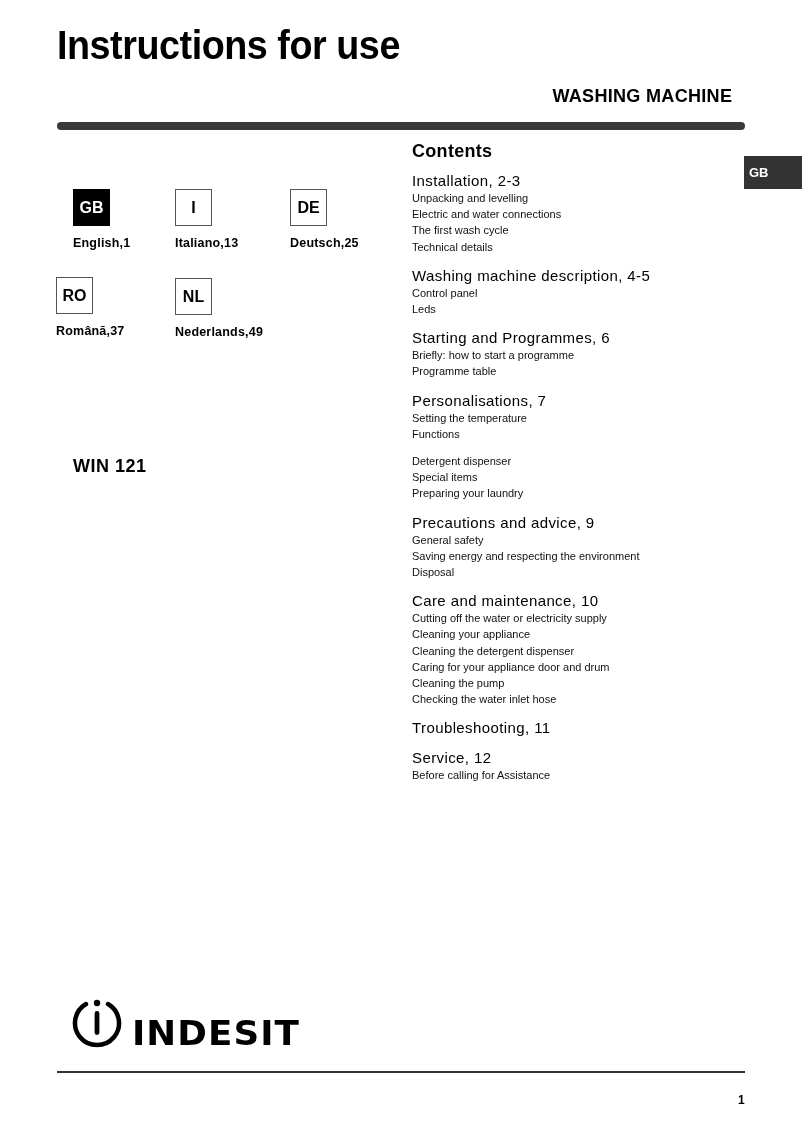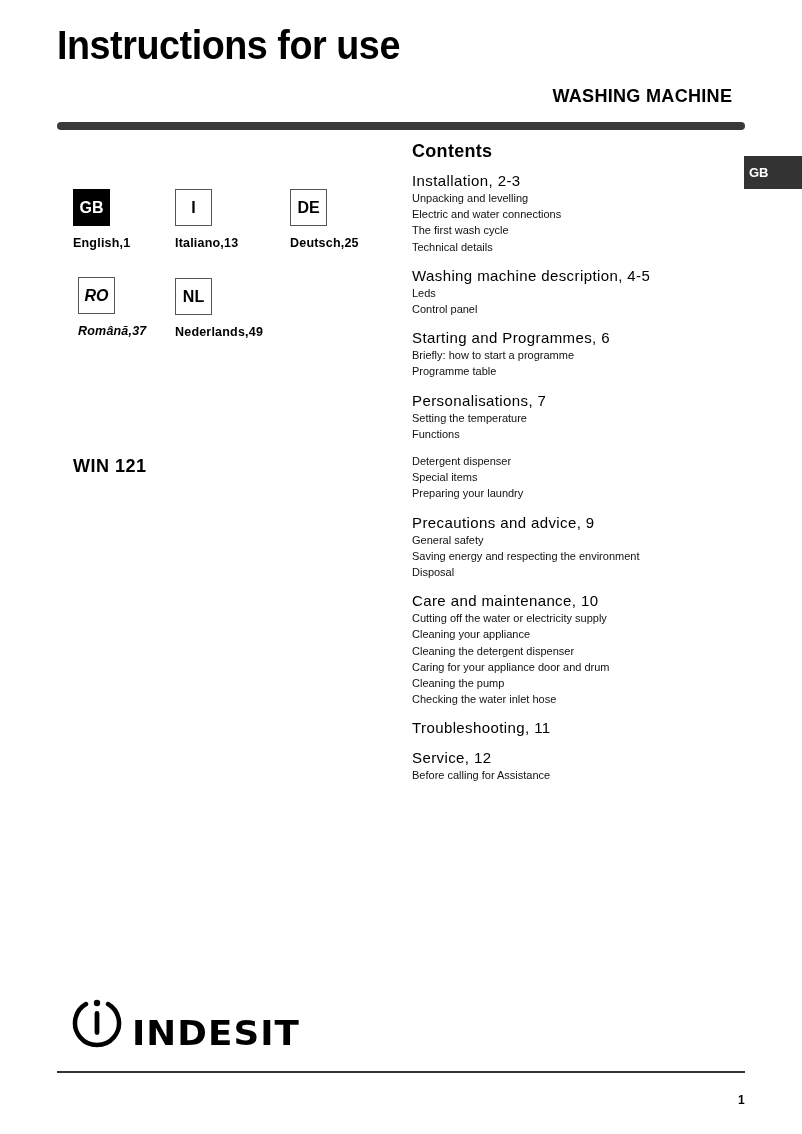--- a/index.html
+++ b/index.html
@@ -37,21 +37,21 @@
   <div class="label">English,1</div>
 </div>
 <div class="lang" style="left:175px; top:189px;">
   <div class="box">I</div>
   <div class="label">Italiano,13</div>
 </div>
 <div class="lang" style="left:290px; top:189px;">
   <div class="box">DE</div>
   <div class="label">Deutsch,25</div>
 </div>
-<div class="lang" style="left:78px; top:277px;font-style:italic;">
+<div class="lang" style="left:56px; top:277px;">
   <div class="box">RO</div>
   <div class="label">Română,37</div>
 </div>
 <div class="lang" style="left:175px; top:278px;">
   <div class="box">NL</div>
   <div class="label">Nederlands,49</div>
 </div>
 
 <div class="model">WIN 121</div>
 
@@ -61,22 +61,22 @@
   <div class="section">
     <div class="section-title">Installation, 2-3</div>
     <div class="section-item">Unpacking and levelling</div>
     <div class="section-item">Electric and water connections</div>
     <div class="section-item">The first wash cycle</div>
     <div class="section-item">Technical details</div>
   </div>
 
   <div class="section">
     <div class="section-title">Washing machine description, 4-5</div>
+    <div class="section-item">Control panel</div>
     <div class="section-item">Leds</div>
-    <div class="section-item">Control panel</div>
   </div>
 
   <div class="section">
     <div class="section-title">Starting and Programmes, 6</div>
     <div class="section-item">Briefly: how to start a programme</div>
     <div class="section-item">Programme table</div>
   </div>
 
   <div class="section">
     <div class="section-title">Personalisations, 7</div>

